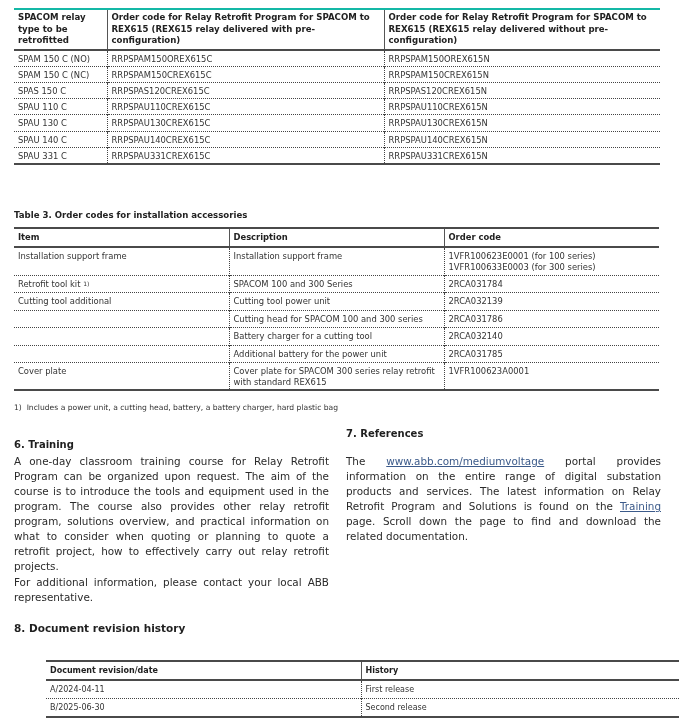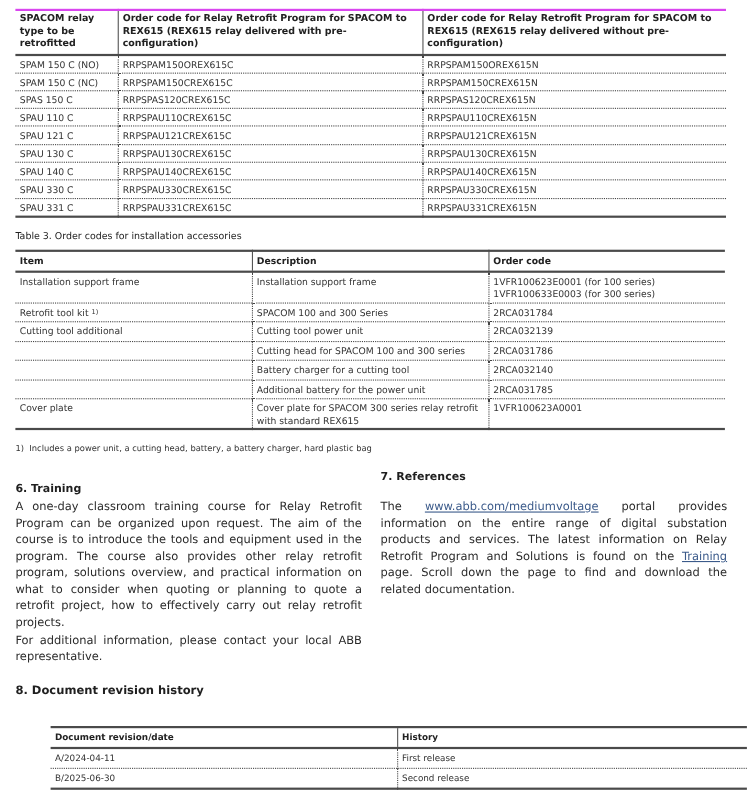--- a/index.html
+++ b/index.html
@@ -4,29 +4,29 @@
 <style>
   * { box-sizing: border-box; margin: 0; padding: 0; }
   html, body { width: 679px; height: 726px; background: #ffffff; overflow: hidden; }
   body { font-family: "DejaVu Sans", "Liberation Sans", sans-serif; color: #1f1f1f; position: relative; }
 
   table { border-collapse: collapse; position: absolute; table-layout: fixed; }
   td, th { vertical-align: top; text-align: left; }
 
   
   #t1 { left: 14px; top: 8px; width: 646px; font-size: 8.6px; }
-  #t1 thead tr { border-top: 2px solid #d946ef; border-bottom: 2px solid #4a4a4a; }
+  #t1 thead tr { border-top: 2px solid #14b8a6; border-bottom: 2px solid #4a4a4a; }
   #t1 th { font-weight: bold; padding: 2px 4px 2px 4px; line-height: 11.5px; color: #222; }
   #t1 th + th { border-left: 1px solid #555; }
   #t1 tbody tr { border-bottom: 1px dotted #444; height: 16.3px; }
   #t1 tbody tr:last-child { border-bottom: 2px solid #4a4a4a; }
   #t1 td { padding: 3px 4px 1px 4px; line-height: 11px; color: #333; font-size: 8.4px; }
   #t1 td + td { border-left: 1px dotted #444; }
 
-  .caption { position: absolute; font-size: 8.6px; font-weight: normal; color: #222; }
+  .caption { position: absolute; font-size: 8.6px; font-weight: bold; color: #222; }
   #cap3 { left: 14px; top: 210px; }
 
   
   #t3 { left: 14px; top: 227px; width: 645px; font-size: 8.4px; }
   #t3 thead tr { border-top: 2px solid #4a4a4a; border-bottom: 2px solid #4a4a4a; }
   #t3 th { font-weight: bold; padding: 3px 4px 3px 4px; line-height: 11px; color: #222; }
   #t3 th + th { border-left: 1px solid #555; }
   #t3 tbody tr { border-bottom: 1px dotted #444; }
   #t3 tbody tr:last-child { border-bottom: 2px solid #4a4a4a; }
   #t3 td { padding: 3px 4px 2px 4px; line-height: 10.5px; color: #333; }
@@ -90,38 +90,28 @@
         <td>SPAS 150 C</td>
         <td>RRPSPAS120CREX615C</td>
         <td>RRPSPAS120CREX615N</td>
       </tr>
     <tr>
         <td>SPAU 110 C</td>
         <td>RRPSPAU110CREX615C</td>
         <td>RRPSPAU110CREX615N</td>
       </tr>
     <tr>
-        <td>SPAU 121 C</td>
-        <td>RRPSPAU121CREX615C</td>
-        <td>RRPSPAU121CREX615N</td>
-      </tr>
-    <tr>
         <td>SPAU 130 C</td>
         <td>RRPSPAU130CREX615C</td>
         <td>RRPSPAU130CREX615N</td>
       </tr>
     <tr>
         <td>SPAU 140 C</td>
         <td>RRPSPAU140CREX615C</td>
         <td>RRPSPAU140CREX615N</td>
-      </tr>
-    <tr>
-        <td>SPAU 330 C</td>
-        <td>RRPSPAU330CREX615C</td>
-        <td>RRPSPAU330CREX615N</td>
       </tr>
     <tr>
         <td>SPAU 331 C</td>
         <td>RRPSPAU331CREX615C</td>
         <td>RRPSPAU331CREX615N</td>
       </tr>
   </tbody>
 </table>
 
 <div id="cap3" class="caption">Table 3. Order codes for installation accessories</div>

